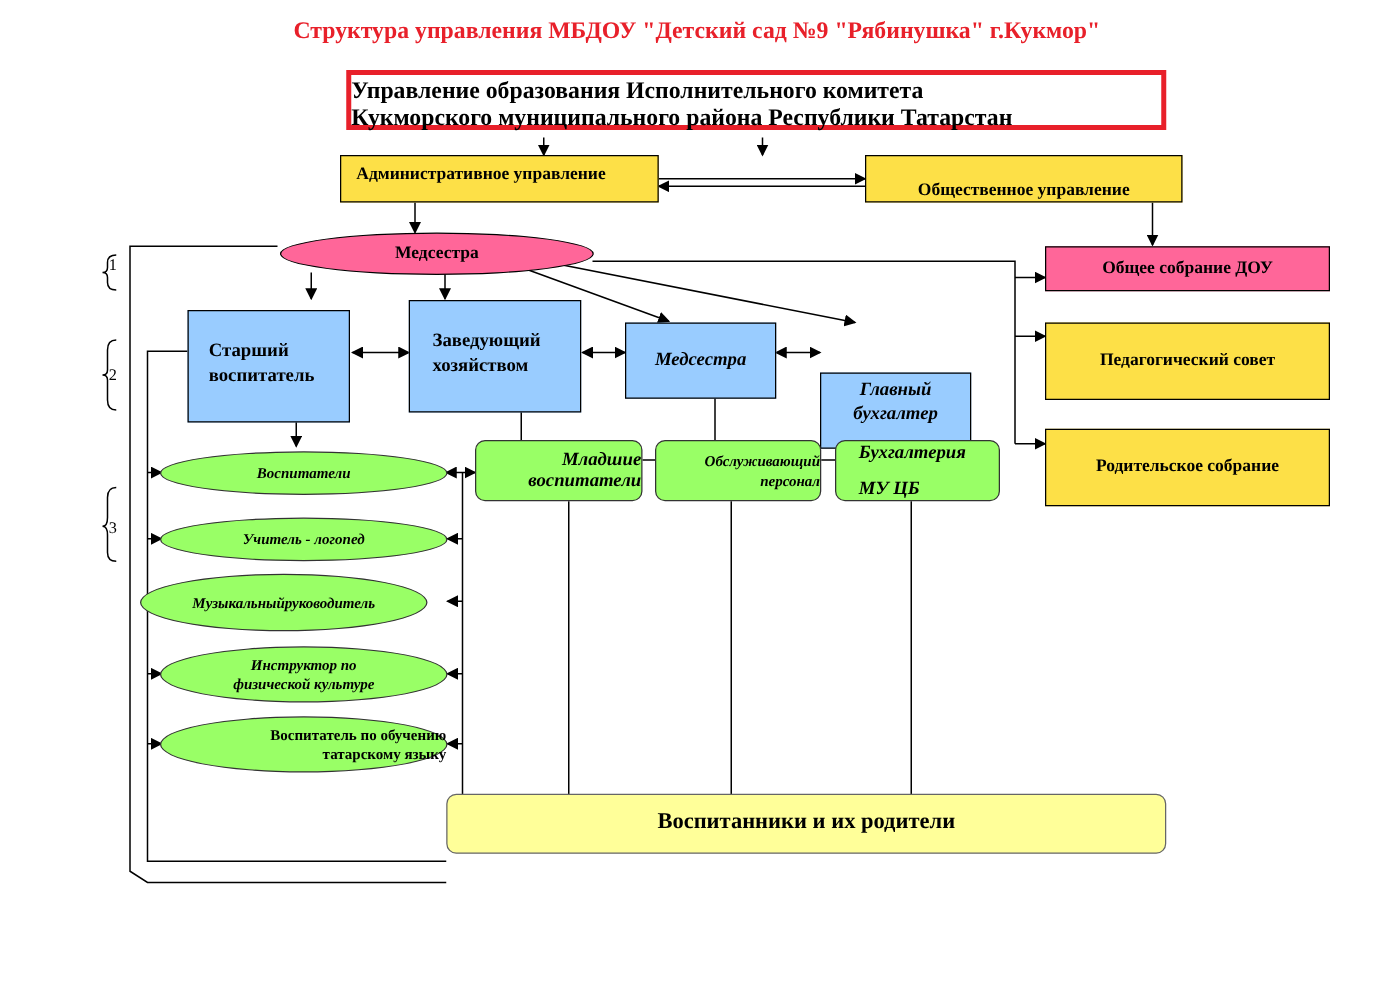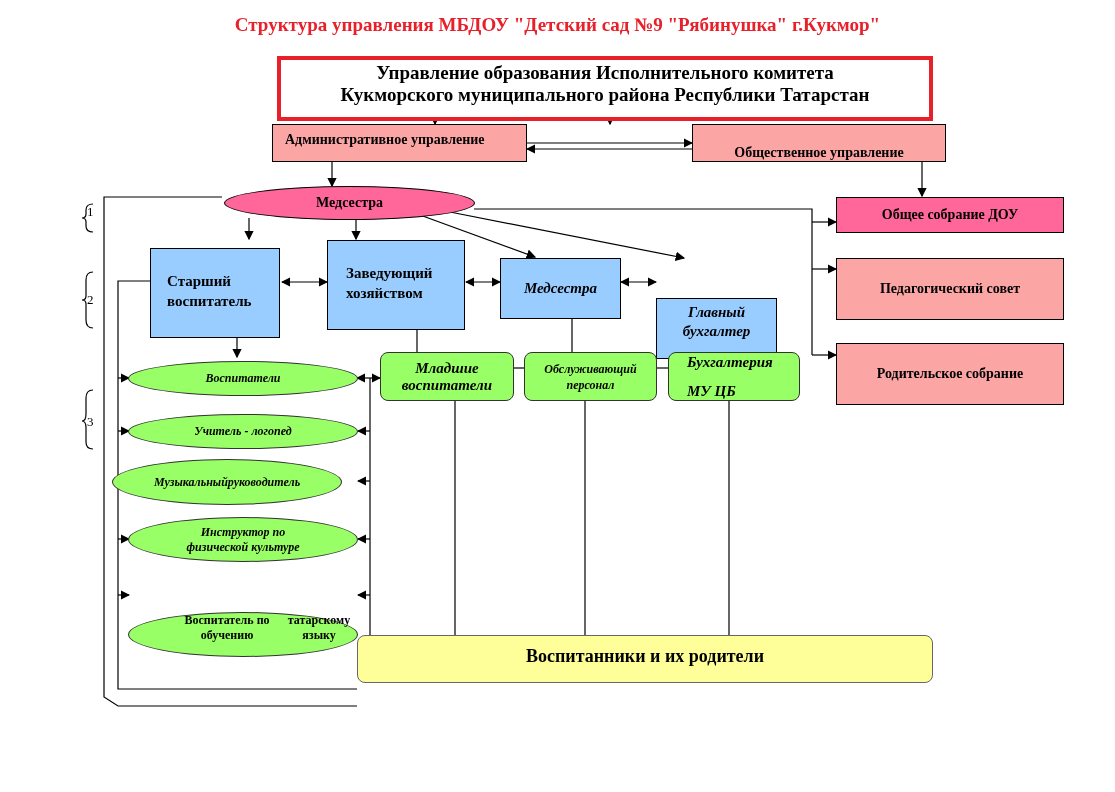--- a/index.html
+++ b/index.html
@@ -1,31 +1,31 @@
 <!DOCTYPE html>
 <html><head>
 <meta charset="utf-8">
 <style>
   html, body { margin: 0; padding: 0; background: #ffffff; }
   body { width: 1115px; height: 792px; position: relative; overflow: hidden;
          font-family: "Liberation Serif", serif; color: #000; }
   .abs { position: absolute; box-sizing: border-box; }
   #title { left: 0; width: 1115px; top: 14px; text-align: center;
            font-size: 19px; font-weight: bold; color: #e8202a; }
-  #top-box { left: 277px; top: 56px; width: 656px; height: 65px;
+  #top-box { left: 277px; top: 56px; width: 656px; height: 48px;
              border: 4px solid #e8202a; background: #fff;
-             text-align: center; font-weight: bold; font-size: 19px; line-height: 22px;
+             font-weight: bold; font-size: 19px; line-height: 22px;
              padding-top: 2px; }
-  .yellow { background: #fca5a5; border: 1.5px solid #000; font-weight: bold; font-size: 14px;
+  .yellow { background: #fde047; border: 1.5px solid #000; font-weight: bold; font-size: 14px;
             display: flex; align-items: center; justify-content: center; text-align: center; }
   .pink { background: #ff6699; border: 1.5px solid #000; font-weight: bold; font-size: 14px;
           display: flex; align-items: center; justify-content: center; }
   .blue { background: #99ccff; border: 1.5px solid #000; font-weight: bold; font-size: 15px; }
   .green-r { background: #99ff66; border: 1.5px solid #333; border-radius: 8px;
-             font-weight: bold; font-style: italic; display: flex; align-items: center;
+             font-weight: bold; font-style: italic; display: flex; align-items: flex-end;
              justify-content: center; text-align: center; }
   .ellipse { background: #99ff66; border: 1.5px solid #333; border-radius: 50%;
              font-weight: bold; font-style: italic; font-size: 12px; display: flex;
              align-items: center; justify-content: center; text-align: center; line-height: 15px; }
   .brace-num { font-size: 13px; font-family: "Liberation Serif", serif; }
   svg#lines { position: absolute; left: 0; top: 0; }
 </style>
 </head>
 <body>
 
@@ -154,18 +154,18 @@
   <div>Учитель - логопед</div>
 </div>
 <div class="abs ellipse" style="left:112px;top:459px;width:230px;height:46px;flex-direction:row;text-align:right;">
   <div>Музыкальный</div>
   <div>руководитель</div>
 </div>
 <div class="abs ellipse" style="left:128px;top:517px;width:230px;height:45px;flex-direction:column;">
   <div>Инструктор по</div>
   <div>физической культуре</div>
 </div>
-<div class="abs ellipse" style="left:128px;top:573px;width:230px;height:45px;flex-direction:row;font-style:normal;align-items:flex-start;padding-left:44px;margin-top:39px;">
+<div class="abs ellipse" style="left:128px;top:573px;width:230px;height:45px;flex-direction:column;font-style:normal;align-items:flex-end;padding-left:44px;">
   <div>Воспитатель по обучению</div>
   <div>татарскому языку</div>
 </div>
 
 <div class="abs" style="left:357px;top:635px;width:576px;height:48px;background:#ffff99;border:1.5px solid #666;border-radius:8px;display:flex;align-items:center;justify-content:center;font-weight:bold;font-size:18px;padding-bottom:6px;">Воспитанники и их родители</div>
 
 </body></html>

